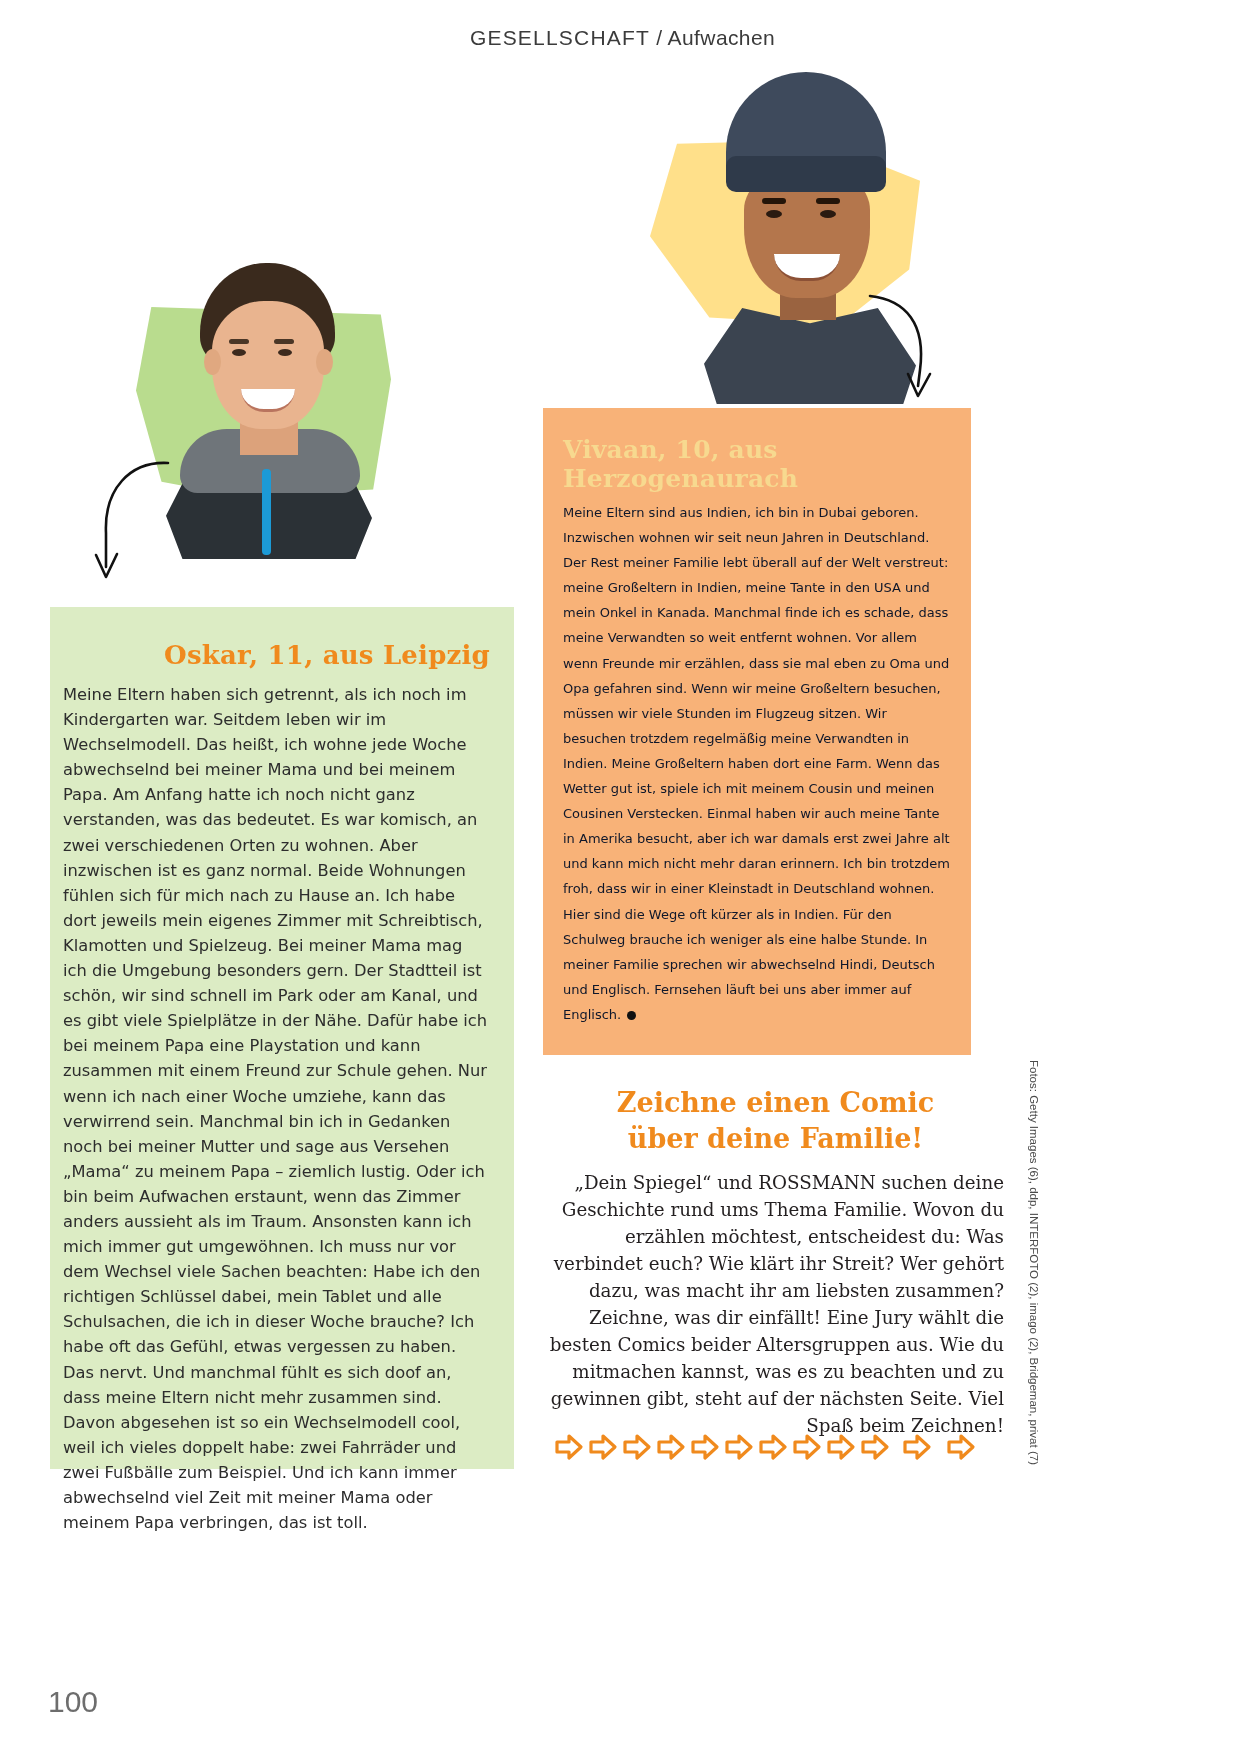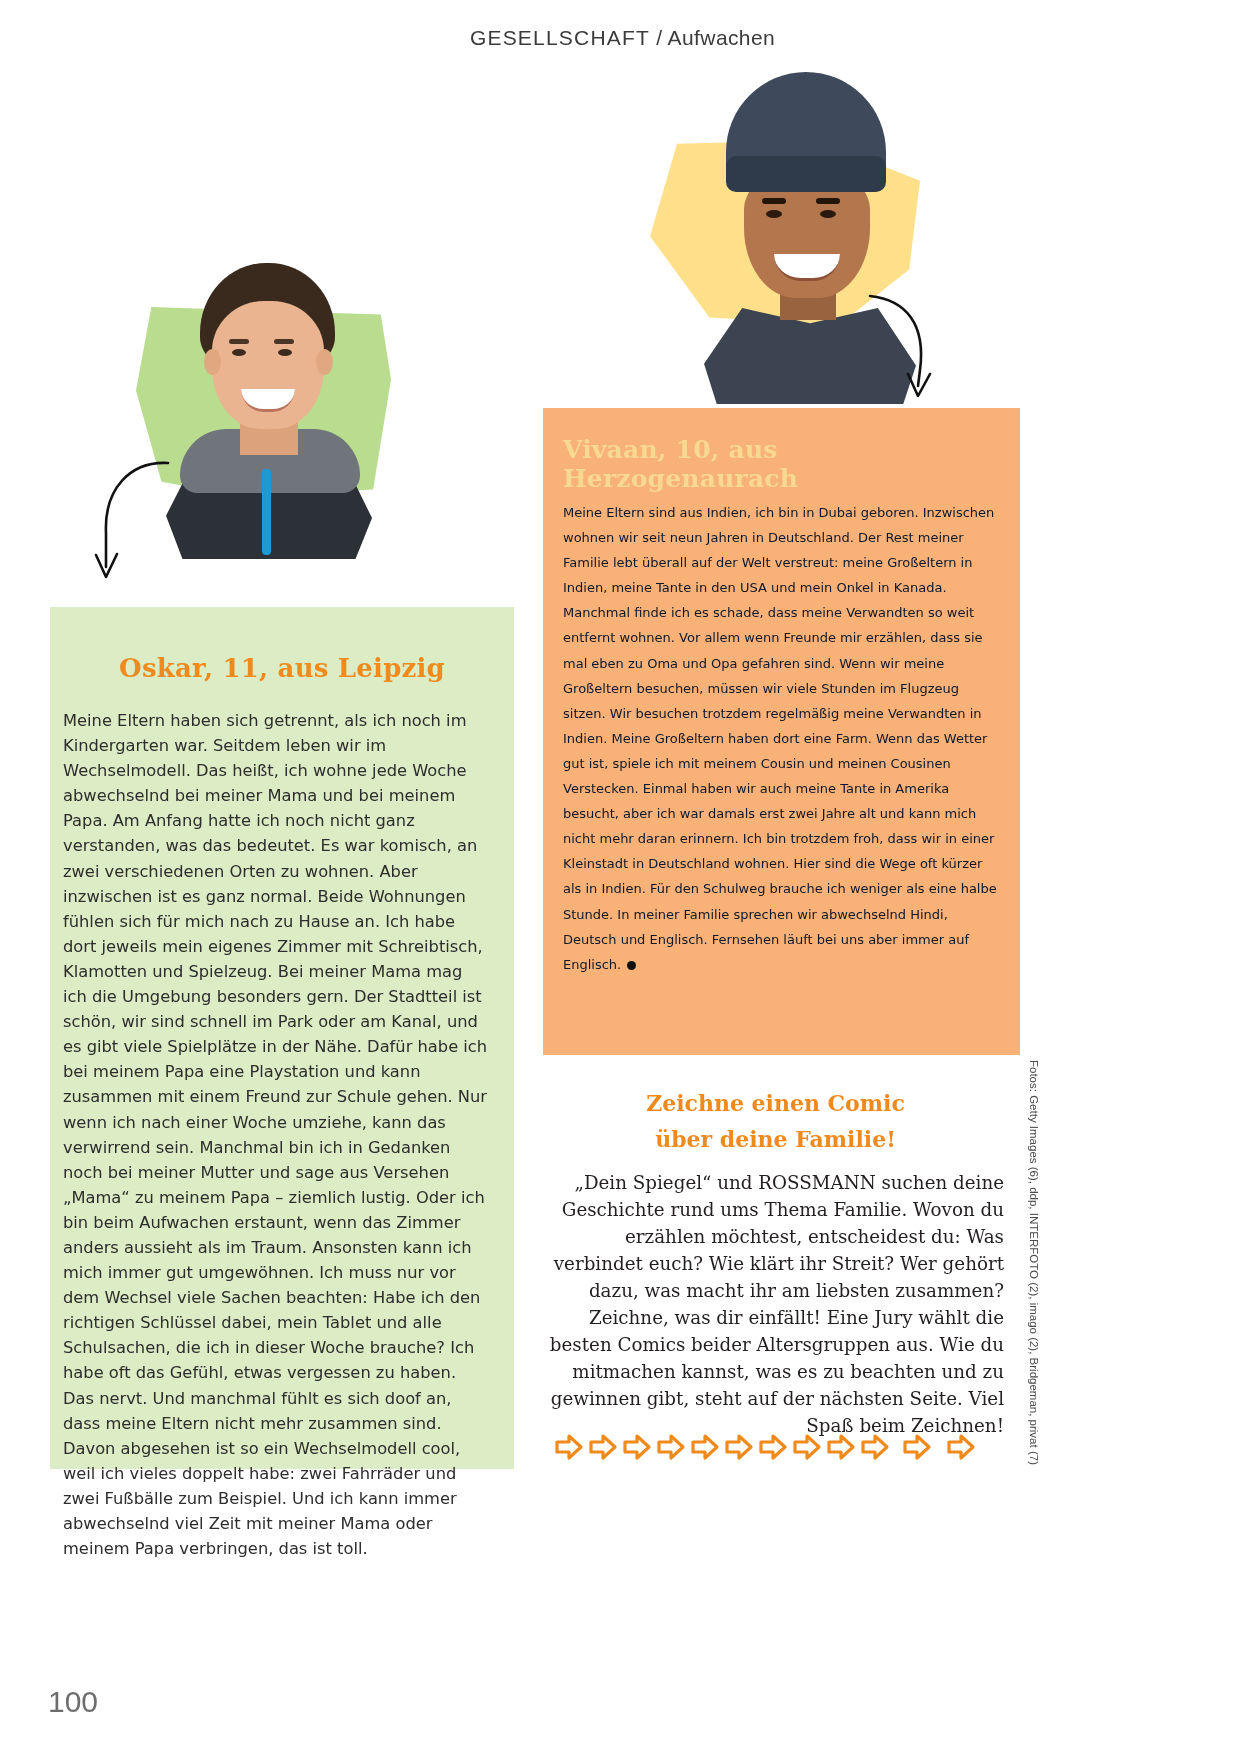--- a/index.html
+++ b/index.html
@@ -257,44 +257,44 @@
   
   .box-oskar {
     position: absolute;
     left: 50px;
     top: 607px;
     width: 464px;
     height: 862px;
     background: #dcecc4;
   }
   .box-oskar .headline {
-    margin: 17px;
+    margin: 4px;
     padding: 29px 20px 0 20px;
-    text-align: center;
+    text-align: right;
     font-family: "DejaVu Serif", serif;
     font-weight: bold;
     font-size: 26px;
     color: #f08a1d;
     letter-spacing: 0.2px;
   }
   .box-oskar .body {
     padding: 8px 23px 0 13px;
     font-family: "DejaVu Sans", sans-serif;
     font-size: 16.3px;
     line-height: 25.1px;
     color: #2d2d2d;
     text-align: left;
   }
 
   
   .box-vivaan {
     position: absolute;
     left: 543px;
     top: 408px;
-    width: 477px;
+    width: 428px;
     height: 647px;
     background: #f8b278;
   }
   .box-vivaan .headline {
     margin: 0;
     padding: 27px 24px 0 20px;
     font-family: "DejaVu Serif", serif;
     font-weight: bold;
     font-size: 25px;
     color: #f7d98f;
@@ -321,21 +321,21 @@
   .cta {
     position: absolute;
     left: 543px;
     top: 1085px;
     width: 465px;
   }
   .cta h2 {
     margin: 0;
     font-family: "DejaVu Serif", serif;
     font-weight: bold;
-    font-size: 22px;
+    font-size: 27px;
     line-height: 36px;
     color: #f08a1d;
     text-align: center;
   }
   .cta p {
     margin: 12px 4px 0 4px;
     font-family: "DejaVu Serif", serif;
     font-size: 18.3px;
     line-height: 27px;
     color: #231f20;

